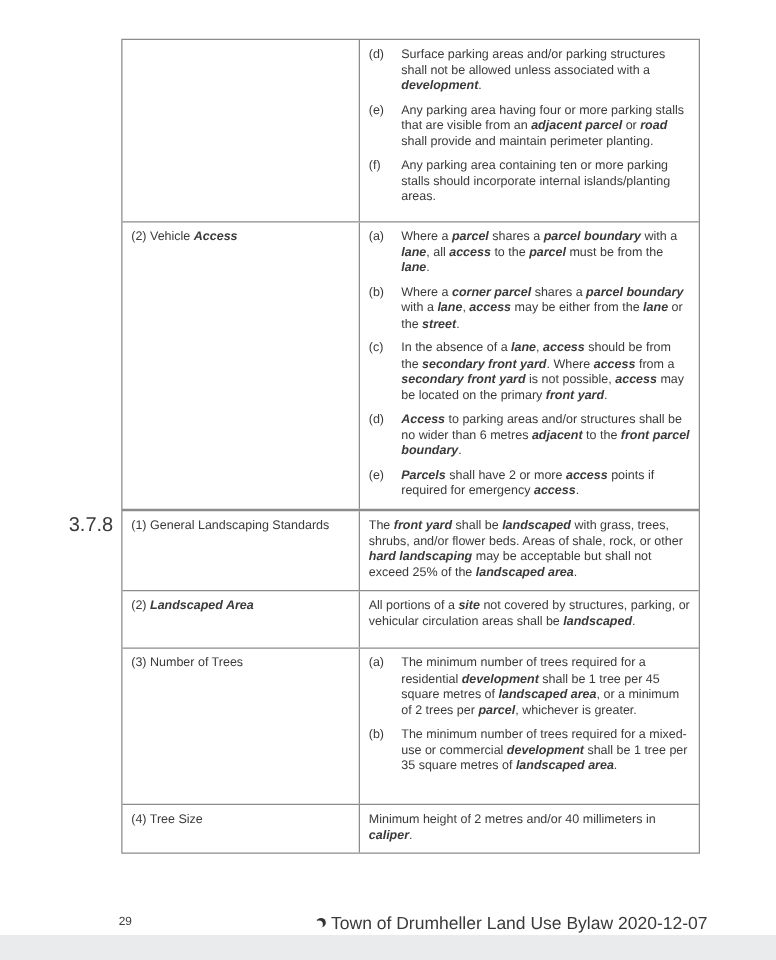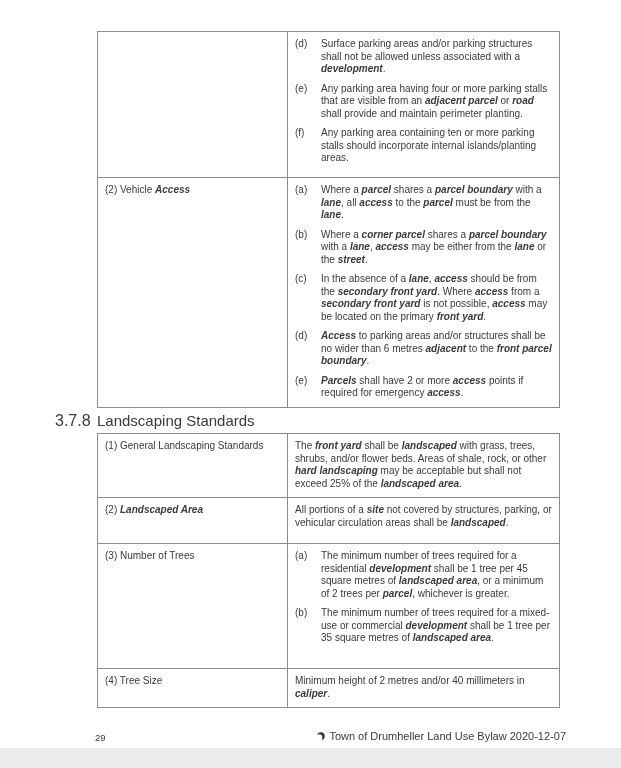--- a/index.html
+++ b/index.html
@@ -30,21 +30,21 @@
   .li:first-child { margin-top:0; }
   .li .marker { flex:0 0 26px; }
   .li .li-text { flex:1 1 auto; }
   .em { font-weight:bold; font-style:italic;margin-top:24px; }
 
   .sec-num { position:absolute; top:412px; left:55px; font-size:16px; }
   .sec-title { position:absolute; top:412px; left:97px; font-size:15px; }
 
   .page-num { position:absolute; top:732px; left:95px; font-size:9.5px; }
   .footer-right {
-    position:absolute; top:730px; right:55px; font-size:11px;
+    position:absolute; top:730px; right:55px; font-size:14px;
     display:flex; align-items:center; gap:4px;
   }
   .logo { width:9px; height:9px; display:block; }
 
   .bottom-band { position:absolute; top:748px; left:0; width:621px; height:20px; background:#e9ebec; }
 </style>
 </head>
 <body>
 
 <div class="page">
@@ -90,21 +90,21 @@
             <span class="marker">(e)</span>
             <span class="li-text"><span class="em">Parcels</span><span> shall have 2 or more </span><span class="em">access</span><span> points if required for emergency </span><span class="em">access</span><span>.</span></span>
           </div>
         </div>
     </div>
   </div>
 
   <span class="sec-num">3.7.8</span>
   <span class="sec-title">Landscaping Standards</span>
 
-  <div class="doc-table" style="top:433px;">
+  <div class="doc-table" style="top:408px;">
     <div class="t-row r-land-1">
       <div class="cell label-cell"><span>(1) General Landscaping Standards</span></div>
       <div class="cell content-cell"><span>The </span><span class="em">front yard</span><span> shall be </span><span class="em">landscaped</span><span> with grass, trees, shrubs, and/or flower beds. Areas of shale, rock, or other </span><span class="em">hard landscaping</span><span> may be acceptable but shall not exceed 25% of the </span><span class="em">landscaped area</span><span>.</span></div>
     </div>
     <div class="t-row r-land-2">
       <div class="cell label-cell"><span>(2) </span><span class="em">Landscaped Area</span></div>
       <div class="cell content-cell"><span>All portions of a </span><span class="em">site</span><span> not covered by structures, parking, or vehicular circulation areas shall be </span><span class="em">landscaped</span><span>.</span></div>
     </div>
     <div class="t-row r-land-3">
       <div class="cell label-cell"><span>(3) Number of Trees</span></div>

